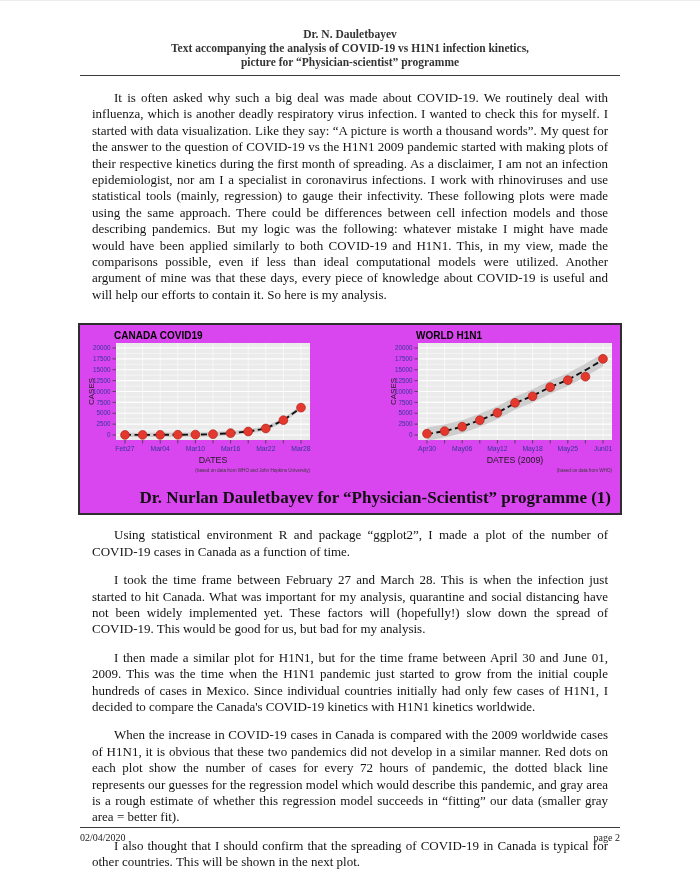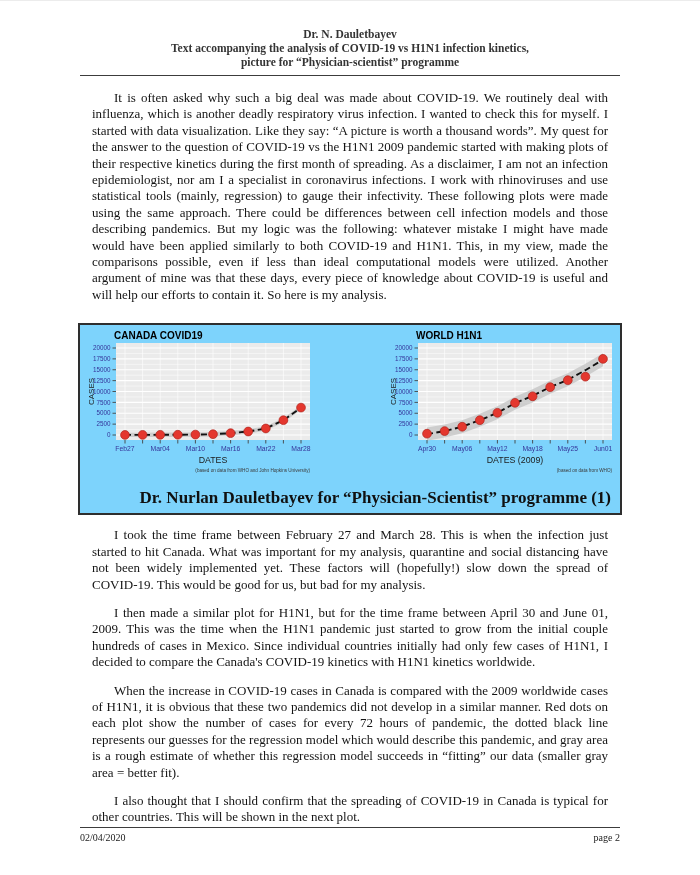--- a/index.html
+++ b/index.html
@@ -38,21 +38,21 @@
   }
   .body-text p{
     margin:12px;
     text-indent:22px;
   }
   .figure-box{
     box-sizing:border-box;
     width:544px;
     height:192px;
     border:2px solid #2e2e2e;
-    background:#7dd3fc;
+    background:#d946ef;
     margin:20px 0 10px -2px;
     position:relative;
   }
   .figure-charts{
     display:flex;
     justify-content:space-between;
     padding:5px 2px 0 6px;
   }
   .chart-slot{width:230px;height:150px;}
   .figure-caption{
@@ -254,20 +254,21 @@
                 <text x="215" y="121" text-anchor="middle" font-size="6.8" fill="#35359a">Jun01</text>
                 <text x="28" y="9" font-size="10" font-weight="bold" fill="#000">WORLD H1N1</text>
                 <text x="127" y="132.5" text-anchor="middle" font-size="8.8" fill="#1c1c1c">DATES (2009)</text>
                 <text x="7.5" y="61.5" text-anchor="middle" font-size="8" fill="#1c1c1c" transform="rotate(-90 7.5 61.5)">CASES</text>
                 <text x="224" y="141.5" text-anchor="end" font-size="4.6" fill="#3a3a3a">(based on data from WHO)</text>
               </svg></div>
         </div>
         <div class="figure-caption">Dr. Nurlan Dauletbayev for “Physician-Scientist” programme (1)</div>
       </div>
 
+      <p>Using statistical environment R and package “ggplot2”, I made a plot of the number of COVID-19 cases in Canada as a function of time.</p>
       <p>I took the time frame between February 27 and March 28. This is when the infection just started to hit Canada. What was important for my analysis, quarantine and social distancing have not been widely implemented yet. These factors will (hopefully!) slow down the spread of COVID-19. This would be good for us, but bad for my analysis.</p>
       <p>I then made a similar plot for H1N1, but for the time frame between April 30 and June 01, 2009. This was the time when the H1N1 pandemic just started to grow from the initial couple hundreds of cases in Mexico. Since individual countries initially had only few cases of H1N1, I decided to compare the Canada's COVID-19 kinetics with H1N1 kinetics worldwide.</p>
       <p>When the increase in COVID-19 cases in Canada is compared with the 2009 worldwide cases of H1N1, it is obvious that these two pandemics did not develop in a similar manner. Red dots on each plot show the number of cases for every 72 hours of pandemic, the dotted black line represents our guesses for the regression model which would describe this pandemic, and gray area is a rough estimate of whether this regression model succeeds in “fitting” our data (smaller gray area = better fit).</p>
       <p>I also thought that I should confirm that the spreading of COVID-19 in Canada is typical for other countries. This will be shown in the next plot.</p>
     </div>
   </div>
 
   <div class="doc-footer">
     <span>02/04/2020</span>
     <span>page 2</span>

